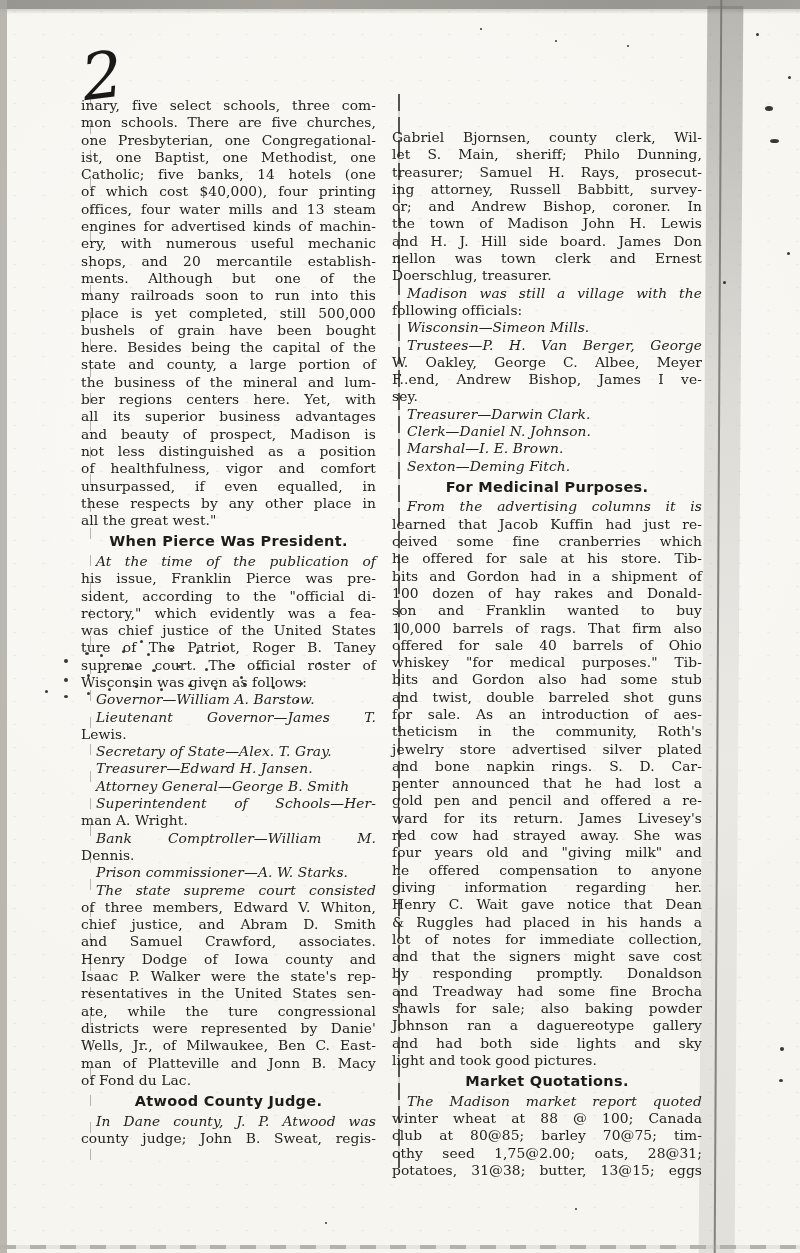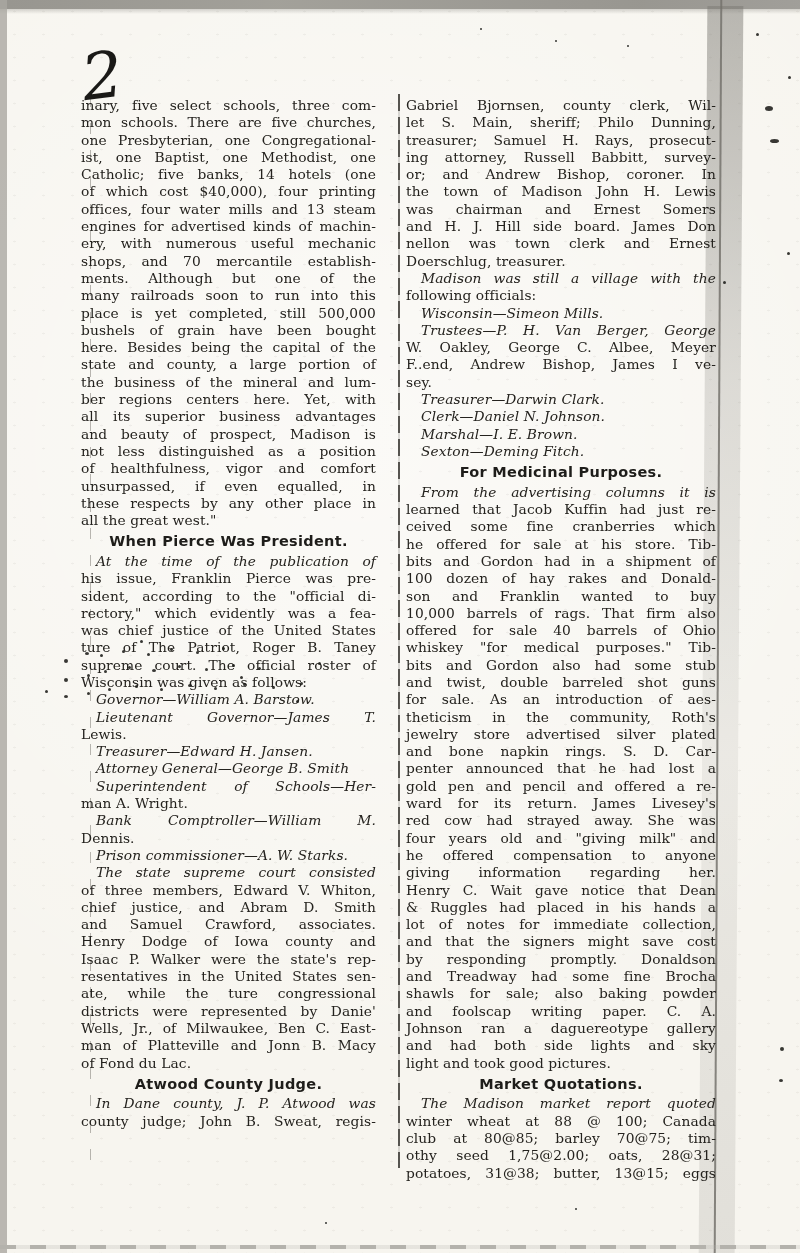--- a/index.html
+++ b/index.html
@@ -36,21 +36,21 @@
     background:repeating-linear-gradient(to bottom,#56544f 0 17px,rgba(86,84,79,.2) 17px 23px);}
   .left-rule{position:absolute;left:90px;top:96px;width:1px;height:1066px;
     background:repeating-linear-gradient(to bottom,rgba(118,115,108,.5) 0 11px,transparent 11px 27px);}
   
   .page-number{position:absolute;left:82px;top:44px;
     font-family:"DejaVu Serif",serif;font-style:italic;font-size:64px;line-height:1;
     transform:rotate(-7deg);color:#1a1917;}
   
   .column{position:absolute;top:97px;font-size:13.8px;line-height:17.3px;letter-spacing:.1px;}
   #col-left{left:81px;width:295px;}
-  #col-right{left:406px;width:310px;}
+  #col-right{left:392px;width:310px;margin-top:32px;}
   .line{min-height:17.3px;}
   .j{text-align:justify;text-align-last:justify;}
   .ind{text-indent:15px;font-style:italic;}
   .block.heading{text-align:center;font-family:"DejaVu Sans",sans-serif;font-weight:bold;
     font-size:14.5px;line-height:17.5px;margin:4px 0 2px;letter-spacing:.3px;color:#1e1d1a;}
   
   .speck{position:absolute;background:#1d1c19;border-radius:50%;opacity:.88;}
 </style>
 </head>
 <body>
@@ -73,21 +73,21 @@
     <div class="block body">
       <div class="line j">inary, five select schools, three com-</div>
       <div class="line j">mon schools. There are five churches,</div>
       <div class="line j">one Presbyterian, one Congregational-</div>
       <div class="line j">ist, one Baptist, one Methodist, one</div>
       <div class="line j">Catholic; five banks, 14 hotels (one</div>
       <div class="line j">of which cost $40,000), four printing</div>
       <div class="line j">offices, four water mills and 13 steam</div>
       <div class="line j">engines for advertised kinds of machin-</div>
       <div class="line j">ery, with numerous useful mechanic</div>
-      <div class="line j">shops, and 70 mercantile establish-</div>
+      <div class="line j">shops, and 20 mercantile establish-</div>
       <div class="line j">ments. Although but one of the</div>
       <div class="line j">many railroads soon to run into this</div>
       <div class="line j">place is yet completed, still 500,000</div>
       <div class="line j">bushels of grain have been bought</div>
       <div class="line j">here. Besides being the capital of the</div>
       <div class="line j">state and county, a large portion of</div>
       <div class="line j">the business of the mineral and lum-</div>
       <div class="line j">ber regions centers here. Yet, with</div>
       <div class="line j">all its superior business advantages</div>
       <div class="line j">and beauty of prospect, Madison is</div>
@@ -111,20 +111,23 @@
       <div class="line">Wisconsin was given as follows:</div>
     </div>
     <div class="block body">
       <div class="line ind">Governor—William A. Barstow.</div>
     </div>
     <div class="block body">
       <div class="line j ind">Lieutenant Governor—James T.</div>
       <div class="line">Lewis.</div>
     </div>
     <div class="block body">
+      <div class="line ind">Secretary of State—Alex. T. Gray.</div>
+    </div>
+    <div class="block body">
       <div class="line ind">Treasurer—Edward H. Jansen.</div>
     </div>
     <div class="block body">
       <div class="line ind">Attorney General—George B. Smith</div>
     </div>
     <div class="block body">
       <div class="line j ind">Superintendent of Schools—Her-</div>
       <div class="line">man A. Wright.</div>
     </div>
     <div class="block body">
@@ -157,21 +160,20 @@
     </div>
   </div>
 <div id="col-right" class="column">
     <div class="block body">
       <div class="line j">Gabriel Bjornsen, county clerk, Wil-</div>
       <div class="line j">let S. Main, sheriff; Philo Dunning,</div>
       <div class="line j">treasurer; Samuel H. Rays, prosecut-</div>
       <div class="line j">ing attorney, Russell Babbitt, survey-</div>
       <div class="line j">or; and Andrew Bishop, coroner. In</div>
       <div class="line j">the town of Madison John H. Lewis</div>
-      <div class="line j">was chairman and Ernest Somers</div>
       <div class="line j">and H. J. Hill side board. James Don</div>
       <div class="line j">nellon was town clerk and Ernest</div>
       <div class="line">Doerschlug, treasurer.</div>
     </div>
     <div class="block body">
       <div class="line j ind">Madison was still a village with the</div>
       <div class="line">following officials:</div>
     </div>
     <div class="block body">
       <div class="line ind">Wisconsin—Simeon Mills.</div>
@@ -221,21 +223,20 @@
       <div class="line j">four years old and "giving milk" and</div>
       <div class="line j">he offered compensation to anyone</div>
       <div class="line j">giving information regarding her.</div>
       <div class="line j">Henry C. Wait gave notice that Dean</div>
       <div class="line j">&amp; Ruggles had placed in his hands a</div>
       <div class="line j">lot of notes for immediate collection,</div>
       <div class="line j">and that the signers might save cost</div>
       <div class="line j">by responding promptly. Donaldson</div>
       <div class="line j">and Treadway had some fine Brocha</div>
       <div class="line j">shawls for sale; also baking powder</div>
-      <div class="line j">and foolscap writing paper. C. A.</div>
       <div class="line j">Johnson ran a daguereotype gallery</div>
       <div class="line j">and had both side lights and sky</div>
       <div class="line">light and took good pictures.</div>
     </div>
     <div class="block heading">
       <div class="line">Market Quotations.</div>
     </div>
     <div class="block body">
       <div class="line j ind">The Madison market report quoted</div>
       <div class="line j">winter wheat at 88 @ 100; Canada</div>

